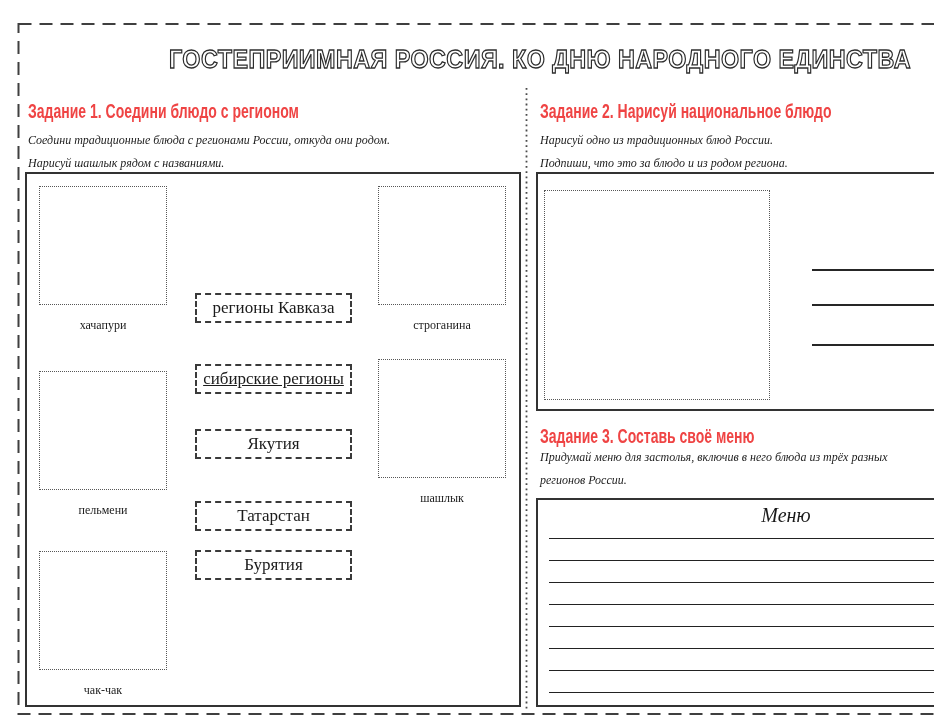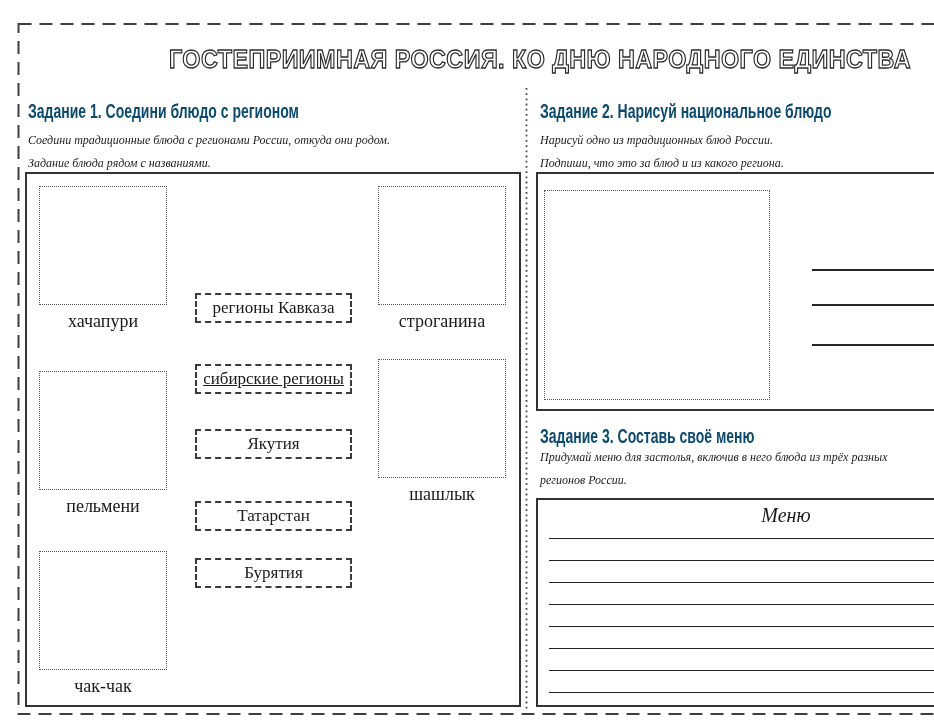--- a/index.html
+++ b/index.html
@@ -7,21 +7,21 @@
   .sheet {
     position: relative; width: 1063px; height: 726px; background: #ffffff;
     font-family: "Liberation Serif", serif; color: #1f1f1f;
   }
   .guides { position: absolute; left: 0; top: 0; }
   .title-svg { position: absolute; left: 0; top: 41px; }
 
   .heading {
     position: absolute; white-space: nowrap;
     font-family: "Liberation Sans", sans-serif; font-weight: 700;
-    font-size: 20px; color: #0c4a6e;
+    font-size: 20px; color: #ef4444;
   }
   .heading > span { display: inline-block; transform: scaleX(0.70); transform-origin: 0 60%; }
   .t1h { left: 28px; top: 100px; }
   .t2h { left: 540px; top: 100px; }
   .t3h { left: 540px; top: 425px; }
 
   .instr {
     position: absolute; font-family: "Liberation Serif", serif; font-style: italic;
     font-size: 12px; line-height: 22.5px; color: #1d1d1d;
   }
@@ -30,21 +30,21 @@
   .t2i { left: 540px; top: 129px; }
   .t3i { left: 540px; top: 446px; }
 
   .panel { position: absolute; border: 2px solid #333333; background: transparent; }
   .t1p { left: 25px;  top: 172px; width: 496px; height: 535px; }
   .t2p { left: 536px; top: 172px; width: 500px; height: 239px; }
   .t3p { left: 536px; top: 498px; width: 500px; height: 209px; }
 
   .dish { position: absolute; width: 128px; text-align: center; }
   .draw-box { border: 1.5px dotted #575757; height: 119px; background: #ffffff; }
-  .dish-label { margin-top: 6px; font-size: 18px; color: #1b1b1b; }
+  .dish-label { margin-top: 13px; font-size: 12px; color: #1b1b1b; }
 
   .chip {
     position: absolute; left: 168px; width: 157px; height: 30px;
     border: 2px dashed #3a3a3a; text-align: center; line-height: 25px;
     font-size: 17px; color: #1b1b1b; background: #ffffff;
   }
 
   .t2box { position: absolute; left: 6px; top: 16px; width: 226px; height: 210px; border: 1.5px dotted #575757; }
   .ans-line { position: absolute; left: 274px; width: 204px; height: 0; border-top: 2px solid #262626; }
 
@@ -63,21 +63,21 @@
 
   <svg class="title-svg" width="1063" height="36">
     <text x="540" y="27" text-anchor="middle" font-family="Liberation Sans, sans-serif" font-size="26" font-weight="700" fill="#ffffff" stroke="#2d2d2d" stroke-width="1.3" letter-spacing="0.5" textLength="742" lengthAdjust="spacingAndGlyphs">ГОСТЕПРИИМНАЯ РОССИЯ. КО ДНЮ НАРОДНОГО ЕДИНСТВА</text>
   </svg>
 
   <div class="heading t1h">
     <span>Задание 1. Соедини блюдо с регионом</span>
   </div>
   <div class="instr t1i">
     <div class="instr-line">Соедини традиционные блюда с регионами России, откуда они родом.</div>
-    <div class="instr-line">Задание блюда рядом с названиями.</div>
+    <div class="instr-line">Нарисуй шашлык рядом с названиями.</div>
   </div>
 
   <div class="panel t1p">
 
     <div class="dish" style="left:12px; top:12px;">
       <div class="draw-box"></div>
       <div class="dish-label">хачапури</div>
     </div>
     <div class="dish" style="left:12px; top:197px;">
       <div class="draw-box"></div>
@@ -102,32 +102,32 @@
     </div>
     <div class="chip" style="top:190px;text-decoration:underline;">
       <span>сибирские регионы</span>
     </div>
     <div class="chip" style="top:255px;">
       <span>Якутия</span>
     </div>
     <div class="chip" style="top:327px;">
       <span>Татарстан</span>
     </div>
-    <div class="chip" style="top:384px;">
+    <div class="chip" style="top:376px;">
       <span>Бурятия</span>
     </div>
 
   </div>
 
   <div class="heading t2h">
     <span>Задание 2. Нарисуй национальное блюдо</span>
   </div>
   <div class="instr t2i">
     <div class="instr-line">Нарисуй одно из традиционных блюд России.</div>
-    <div class="instr-line">Подпиши, что это за блюд и из какого региона.</div>
+    <div class="instr-line">Подпиши, что это за блюдо и из родом региона.</div>
   </div>
 
   <div class="panel t2p">
     <div class="t2box"></div>
     <div class="ans-line" style="top:95px;"></div>
     <div class="ans-line" style="top:130px;"></div>
     <div class="ans-line" style="top:170px;"></div>
   </div>
 
   <div class="heading t3h">

